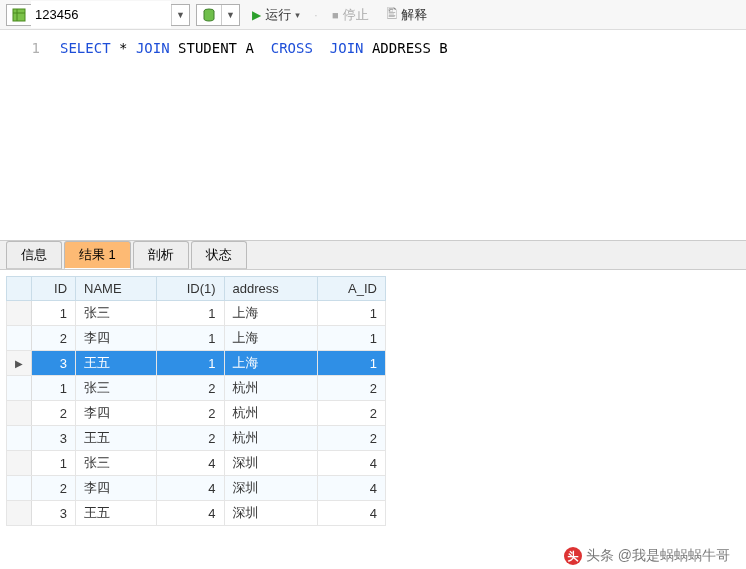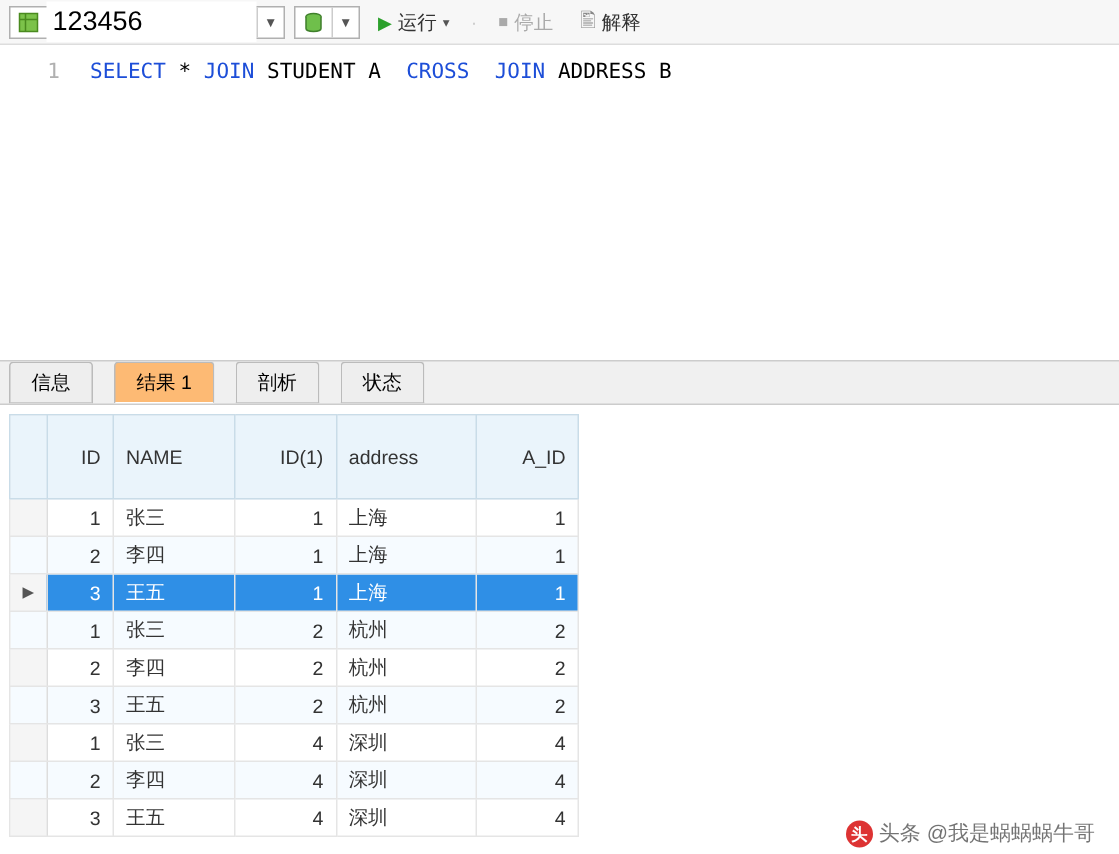--- a/index.html
+++ b/index.html
@@ -33,21 +33,21 @@
     width: 20px;
     height: 20px;
     display: flex;
     align-items: center;
     justify-content: center;
     margin: 0 2px;
   }
   .combo input {
     border: none;
     outline: none;
-    font-size: 18px;
+    font-size: 13px;
     padding: 0 4px;
     height: 27px;
     font-family: inherit;
   }
   .combo .caret {
     width: 18px;
     text-align: center;
     color: #555;
     font-size: 9px;
     border-left: 1px solid #ccc;
@@ -94,21 +94,21 @@
     background: #f0f0f0;
     border-top: 1px solid #ccc;
     border-bottom: 1px solid #ccc;
     padding: 3px 6px 0 6px;
     height: 30px;
   }
   .tab {
     padding: 4px 14px;
     border: 1px solid #bbb;
     background: #eee;
-    margin-right: 14px;
+    margin-right: 2px;
     font-size: 13px;
     position: relative;
     border-bottom: 1px solid #ccc;
     border-top-left-radius: 3px;
     border-top-right-radius: 3px;
   }
   .tab.active {
     background: #fdba74;
     border-bottom: 1px solid #fff;
   }
@@ -117,21 +117,21 @@
   }
   table.grid {
     border-collapse: collapse;
     width: 380px;
     margin-left: 6px;
     font-size: 13px;
   }
   .grid th {
     background: #eaf4fb;
     border: 1px solid #c9dce8;
-    padding: 20px 8px;
+    padding: 4px 8px;
     font-weight: normal;
     text-align: left;
     color: #333;
     height: 24px;
   }
   .grid th.num-col, .grid td.num { text-align: right; }
   .grid td {
     border: 1px solid #e5e5e5;
     padding: 3px 8px;
     height: 23px;

